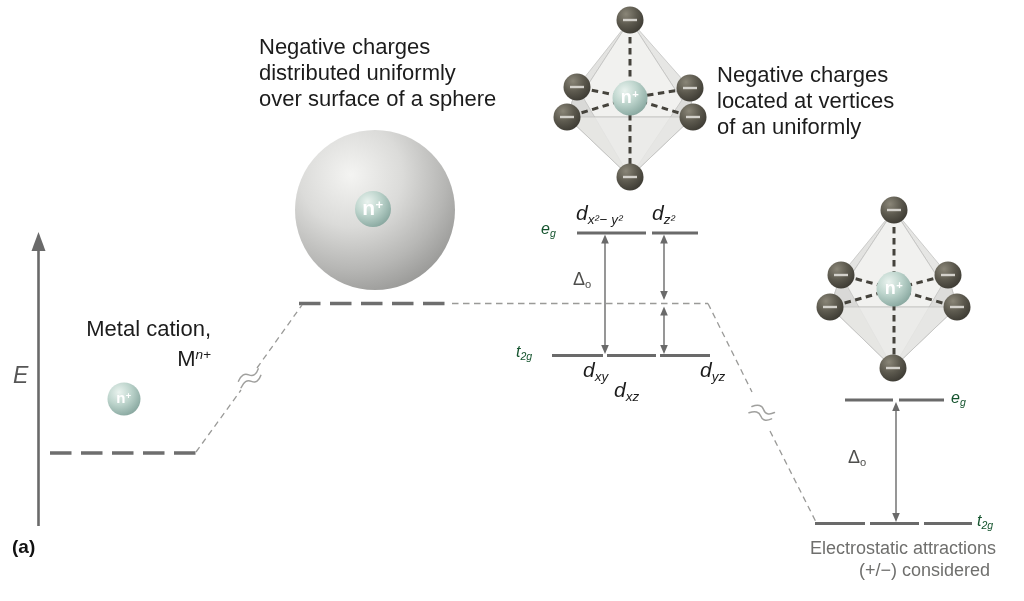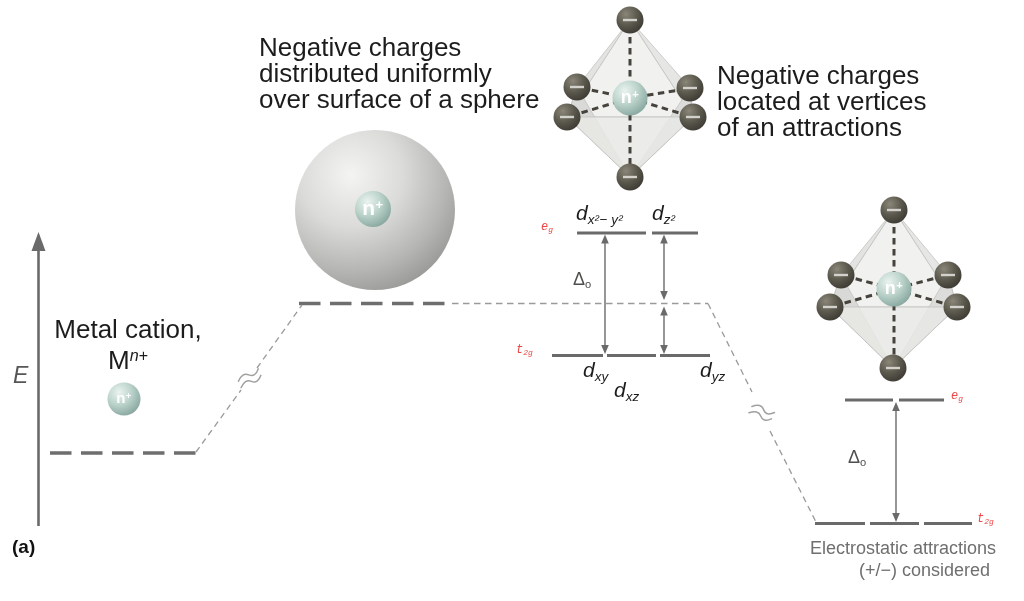--- a/index.html
+++ b/index.html
@@ -2,29 +2,29 @@
 <html><head>
 <meta charset="utf-8">
 <style>
   html,body{margin:0;padding:0;background:#ffffff;}
   .canvas{
     position:relative;width:1024px;height:601px;background:#ffffff;overflow:hidden;
     font-family:"Liberation Sans",sans-serif;
   }
   .canvas svg{position:absolute;left:0;top:0;}
   .lbl{position:absolute;white-space:nowrap;}
-  .caption{font-size:26px;line-height:26px;color:#1c1c1c;}
+  .caption{font-size:22px;line-height:26px;color:#1c1c1c;}
   .center{text-align:center;}
   .ion{color:#ffffff;text-align:center;font-weight:bold;letter-spacing:0.5px;}
   .ion sup{font-size:0.62em;vertical-align:0.45em;font-weight:bold;}
   .e-axis-label{font-style:italic;font-size:23px;color:#565656;}
   .panel-label{font-weight:bold;font-size:19px;color:#111111;}
   .orb{font-size:21px;color:#1b1b1b;font-style:italic;}
   .orb sub{font-size:0.64em;font-style:italic;vertical-align:-0.32em;letter-spacing:0.2px;}
-  .lvl-label{font-size:12px;font-style:italic;color:#ef4444;font-family:Liberation Mono, monospace;}
+  .lvl-label{font-size:16px;font-style:italic;color:#14532d;}
   .lvl-label sub{font-size:0.66em;font-style:italic;vertical-align:-0.3em;}
   .delta{font-size:18px;color:#4e4e4c;}
   .delta sub{font-size:0.62em;vertical-align:-0.25em;}
   .gray-caption{font-size:18px;line-height:22px;color:#6f6f6d;text-align:right;}
   .msup{font-style:italic;}
   sup.msup{font-size:0.62em;vertical-align:0.5em;}
 </style>
 </head>
 <body>
 
@@ -209,35 +209,35 @@
             <line x1="-8" y1="79" x2="6" y2="79" stroke="#d3d1cb" stroke-width="2.4"></line>
           </g>
       </g>
     </g>
   </svg>
 
   <div class="lbl e-axis-label" style="left:13px;top:362px;">E</div>
 
   <div class="lbl panel-label" style="left:12px;top:536px;">(a)</div>
 
-  <div class="lbl caption center" style="left:45px;top:316px;width:166px;">
+  <div class="lbl caption center" style="left:45px;top:316px;width:166px;text-align:right;">
     <div>Metal cation,</div>
     <div><span>M</span><sup class="msup">n+</sup></div>
   </div>
 
   <div class="lbl caption" style="left:259px;top:34px;">
     <div>Negative charges</div>
     <div>distributed uniformly</div>
     <div>over surface of a sphere</div>
   </div>
 
   <div class="lbl caption" style="left:717px;top:62px;">
     <div>Negative charges</div>
     <div>located at vertices</div>
-    <div>of an attractions</div>
+    <div>of an uniformly</div>
   </div>
 
   <div class="lbl ion" style="left:104px;top:389px;width:40px;font-size:15px;"><span>n</span><sup>+</sup></div>
   <div class="lbl ion" style="left:351px;top:196px;width:44px;font-size:21px;"><span>n</span><sup>+</sup></div>
   <div class="lbl ion" style="left:610px;top:87px;width:40px;font-size:18px;"><span>n</span><sup>+</sup></div>
   <div class="lbl ion" style="left:874px;top:278px;width:40px;font-size:18px;"><span>n</span><sup>+</sup></div>
 
   <div class="lbl orb" style="left:576px;top:201px;"><span>d</span><sub>x²− y²</sub></div>
   <div class="lbl orb" style="left:652px;top:201px;"><span>d</span><sub>z²</sub></div>
   <div class="lbl orb" style="left:563px;top:358px;margin-left:20px;"><span>d</span><sub>xy</sub></div>

